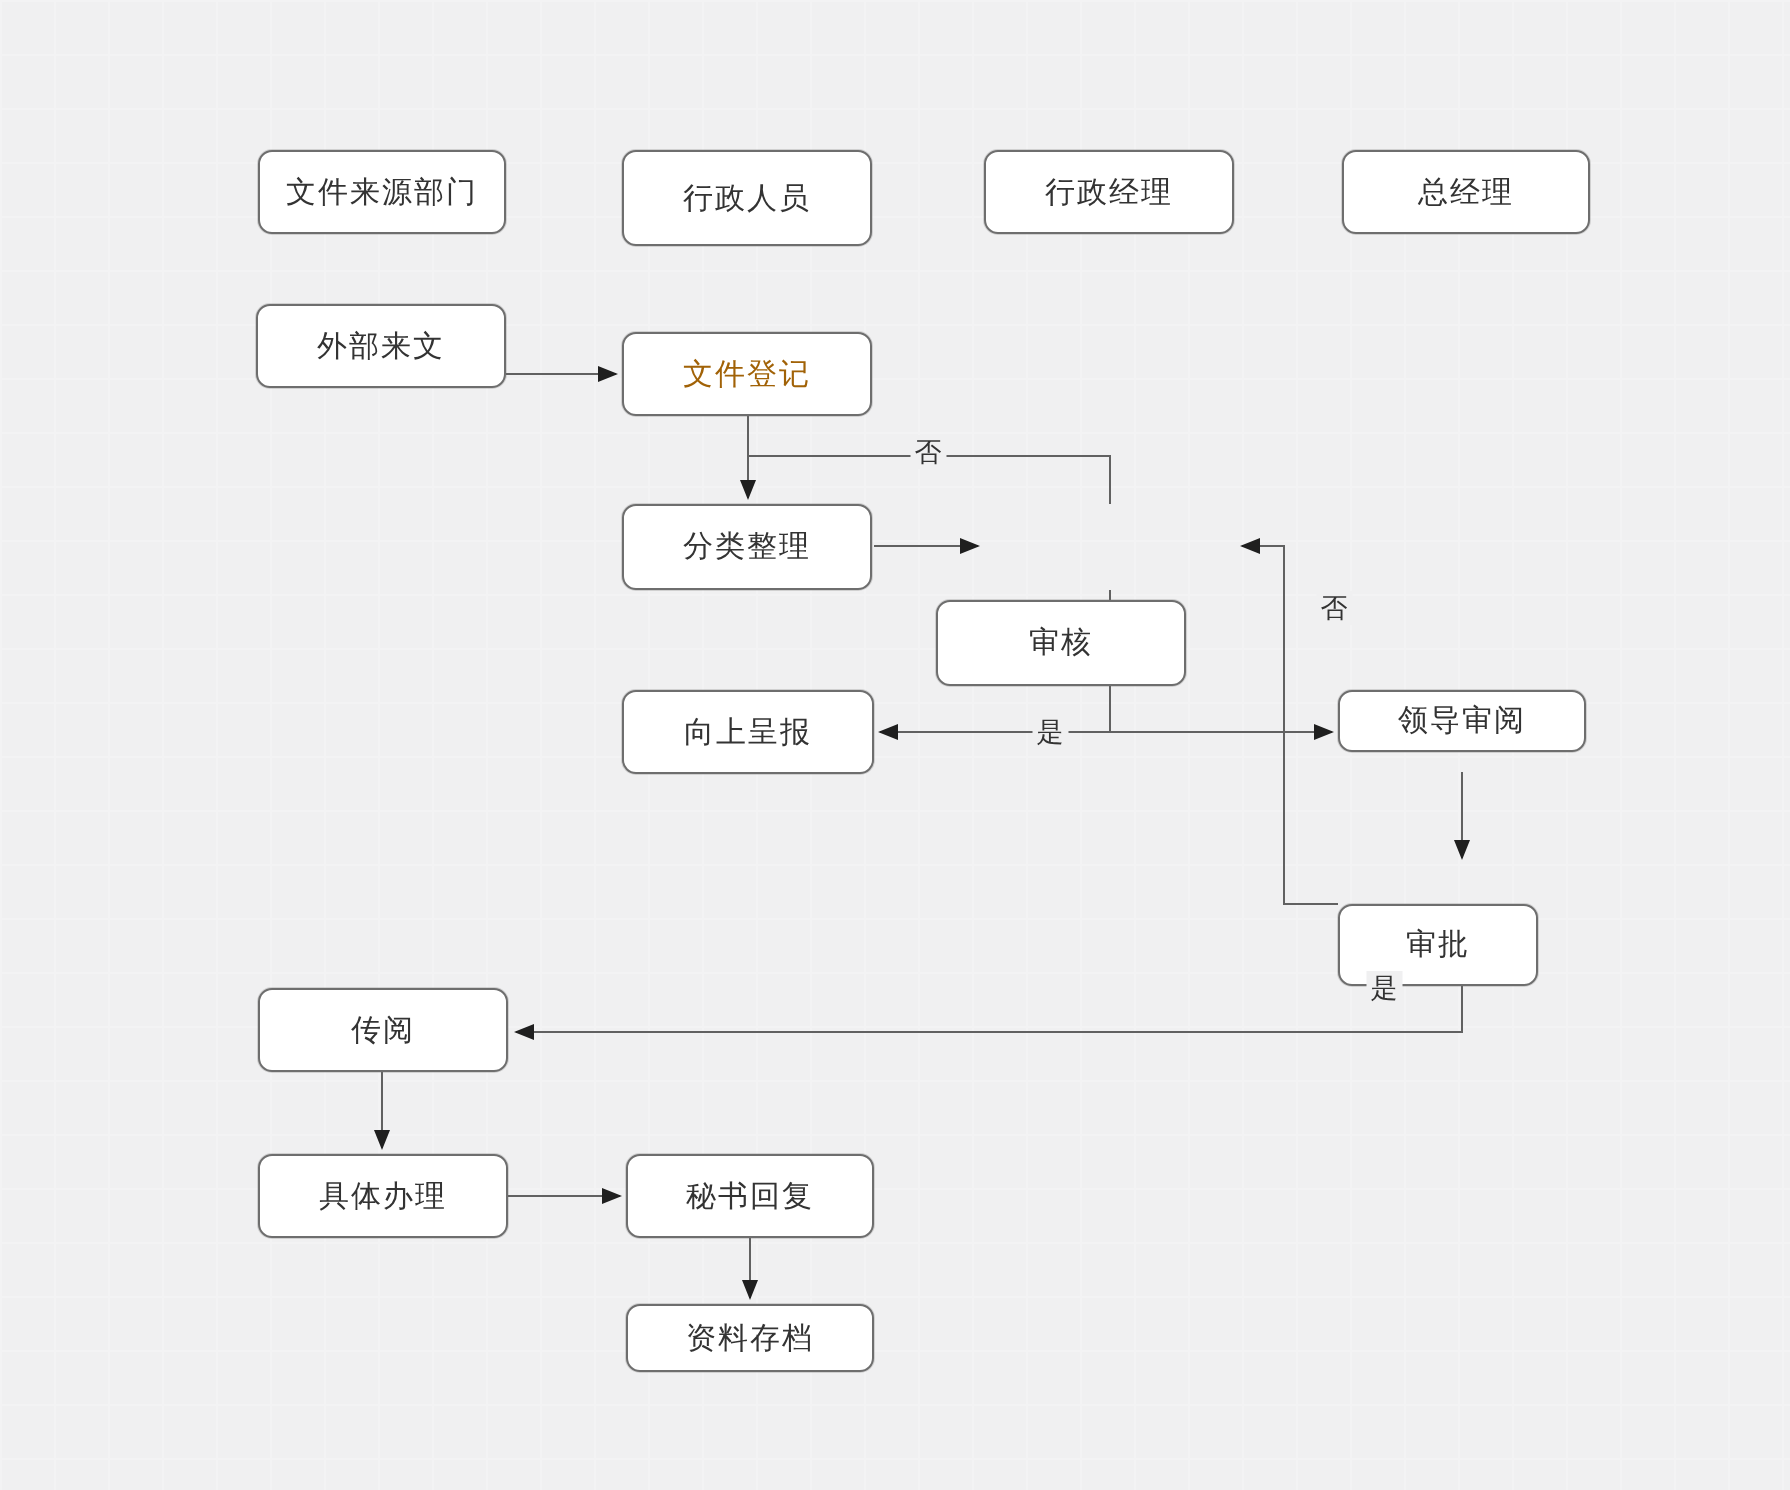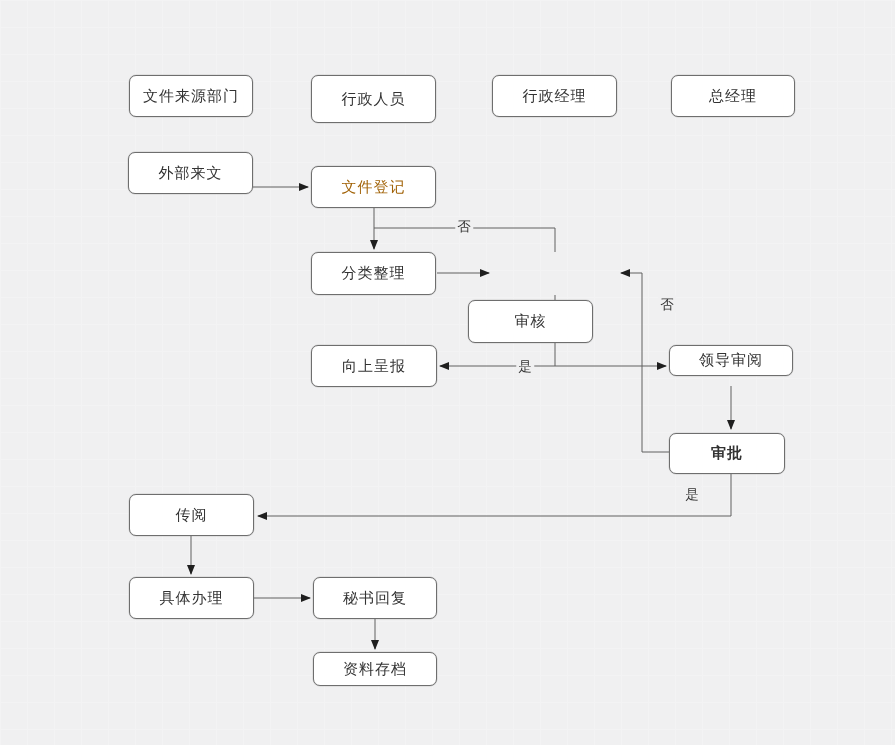--- a/index.html
+++ b/index.html
@@ -106,21 +106,21 @@
       </div>
       <div class="node" style="left: 468px; top: 252px; width: 125px; height: 43px; background: rgb(255, 255, 255); border-color: rgb(110, 110, 110); color: rgb(51, 51, 51); margin-top: 48px;">
         <span>审核</span>
       </div>
       <div class="node" style="left: 311px; top: 345px; width: 126px; height: 42px; background: rgb(255, 255, 255); border-color: rgb(110, 110, 110); color: rgb(51, 51, 51);">
         <span>向上呈报</span>
       </div>
       <div class="node" style="left: 669px; top: 345px; width: 124px; height: 31px; background: rgb(255, 255, 255); border-color: rgb(110, 110, 110); color: rgb(51, 51, 51);">
         <span>领导审阅</span>
       </div>
-      <div class="node" style="left: 669px; top: 433px; width: 116px; height: 41px; background: rgb(255, 255, 255); border-color: rgb(110, 110, 110); color: rgb(51, 51, 51); font-weight: bold;">
+      <div class="node" style="left: 669px; top: 452px; width: 100px; height: 41px; background: rgb(255, 255, 255); border-color: rgb(110, 110, 110); color: rgb(51, 51, 51);">
         <span>审批</span>
       </div>
       <div class="node" style="left: 129px; top: 494px; width: 125px; height: 42px; background: rgb(255, 255, 255); border-color: rgb(110, 110, 110); color: rgb(51, 51, 51);">
         <span>传阅</span>
       </div>
       <div class="node" style="left: 129px; top: 577px; width: 125px; height: 42px; background: rgb(255, 255, 255); border-color: rgb(110, 110, 110); color: rgb(51, 51, 51);">
         <span>具体办理</span>
       </div>
       <div class="node" style="left: 313px; top: 577px; width: 124px; height: 42px; background: rgb(255, 255, 255); border-color: rgb(110, 110, 110); color: rgb(51, 51, 51);">
         <span>秘书回复</span>

